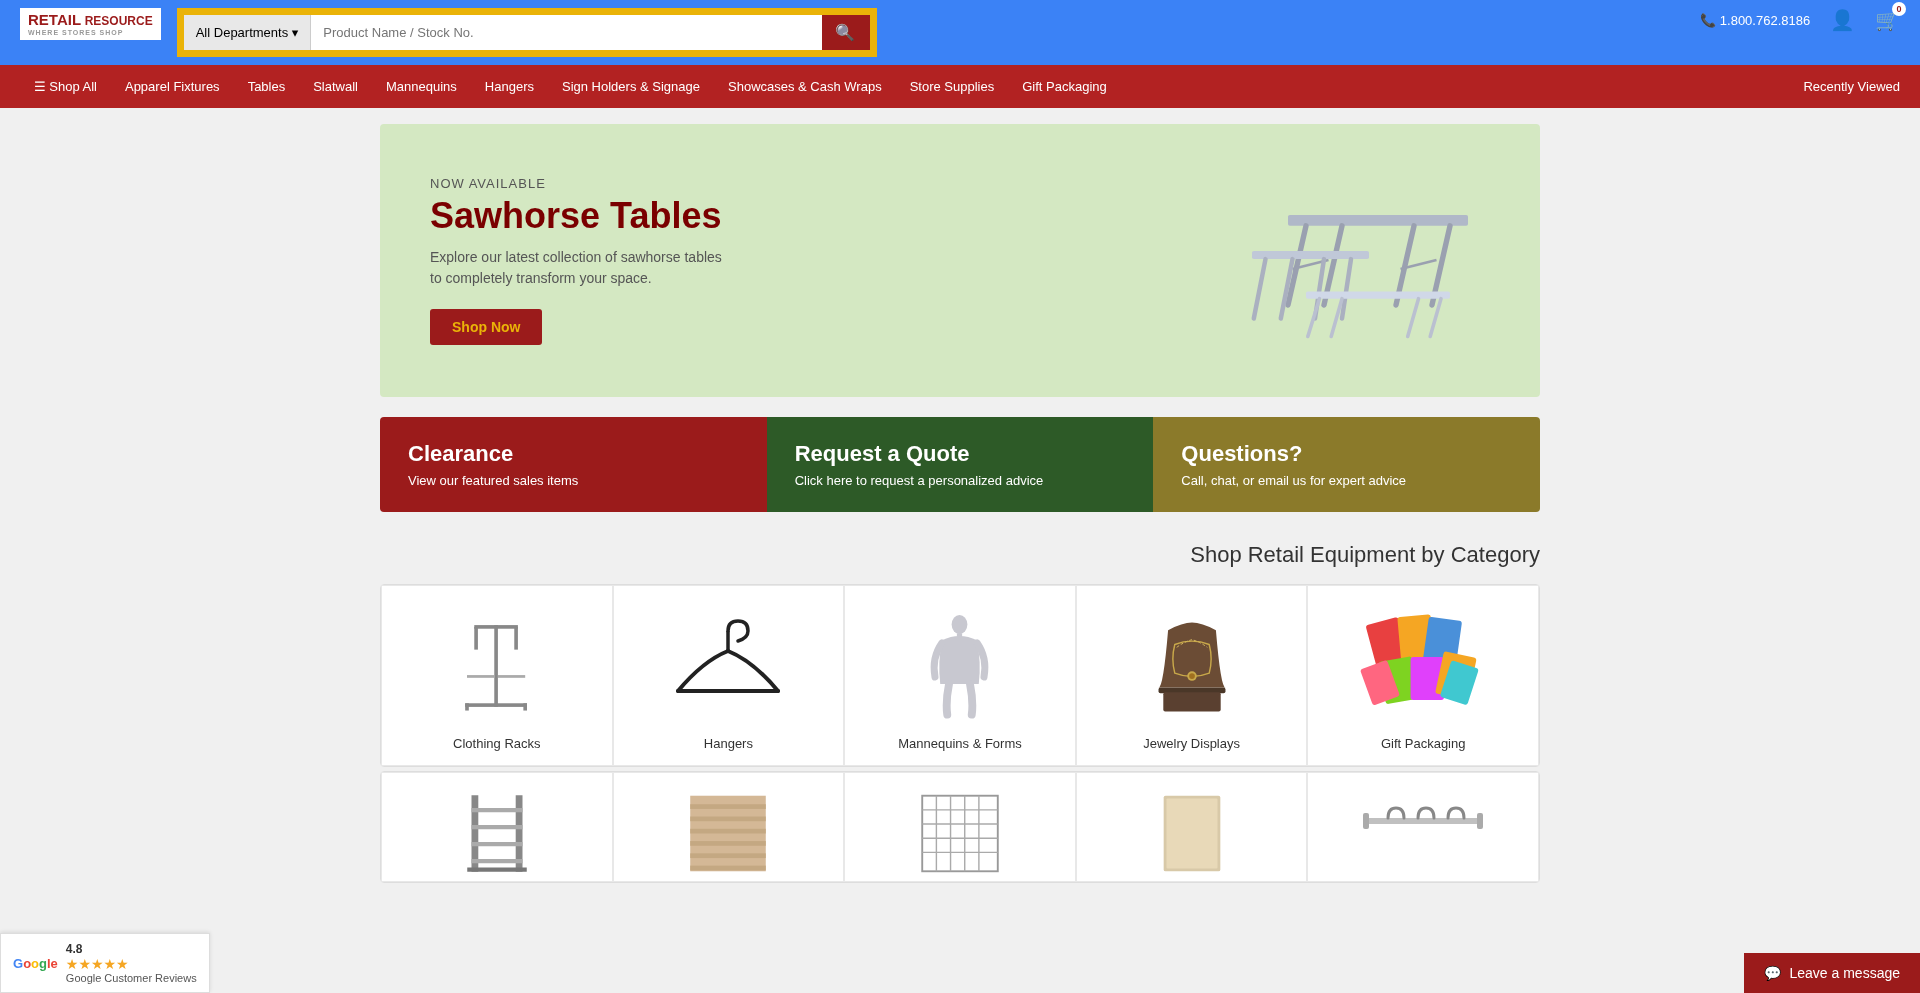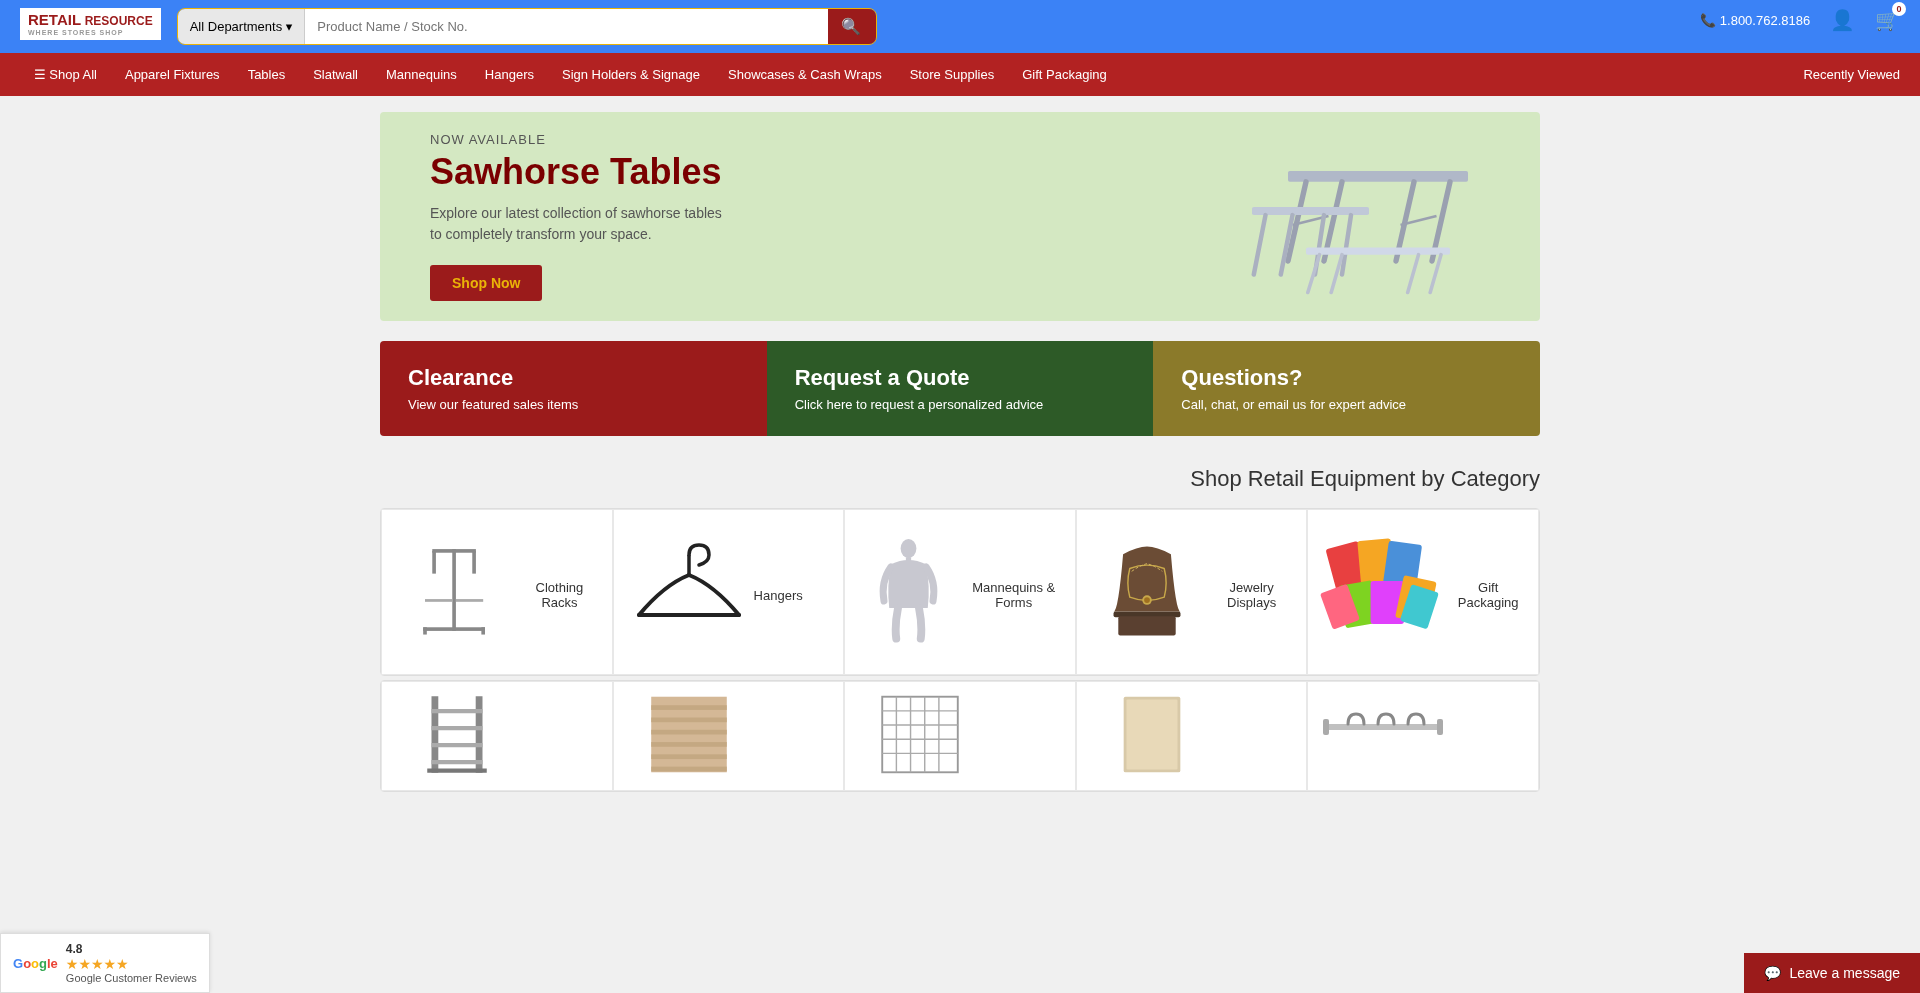--- a/index.html
+++ b/index.html
@@ -28,22 +28,22 @@
     }
     .logo-sub {
       font-size: 8px;
       color: #555;
       display: block;
     }
     .search-bar {
       display: flex;
       flex: 1;
       max-width: 700px;
-      border: 1px solid #eab308;
-      border-radius: 8px;
+      border: 7px solid #eab308;
+      border-radius: 0;
       overflow: hidden;
     }
     .search-dept {
       background: #e8e8e8;
       border: none;
       padding: 8px 12px;
       font-size: 13px;
       cursor: pointer;
       border-right: 1px solid #ccc;
       white-space: nowrap;
@@ -122,21 +122,21 @@
     .main {
       max-width: 1200px;
       margin: 0 auto;
       padding: 16px 20px;
     }
 
     
     .hero-banner {
       background: #d4e8c2;
       border-radius: 4px;
-      padding: 20px 50px;
+      padding: 52px 50px;
       display: flex;
       align-items: center;
       margin-bottom: 20px;
       position: relative;
       min-height: 200px;
       overflow: hidden;
     }
     .hero-content { flex: 1; z-index: 1; }
     .hero-now-available {
       color: #555;
@@ -217,20 +217,21 @@
       border: 1px solid #ddd;
       border-radius: 4px;
       display: grid;
       grid-template-columns: repeat(5, 1fr);
       gap: 0;
     }
     .category-item {
       border: 1px solid #e8e8e8;
       padding: 20px 10px 14px;
       display: flex;
+      flex-direction: column;
       align-items: center;
       cursor: pointer;
       text-align: center;
     }
     .category-img-area {
       width: 130px;
       height: 120px;
       display: flex;
       align-items: center;
       justify-content: center;

